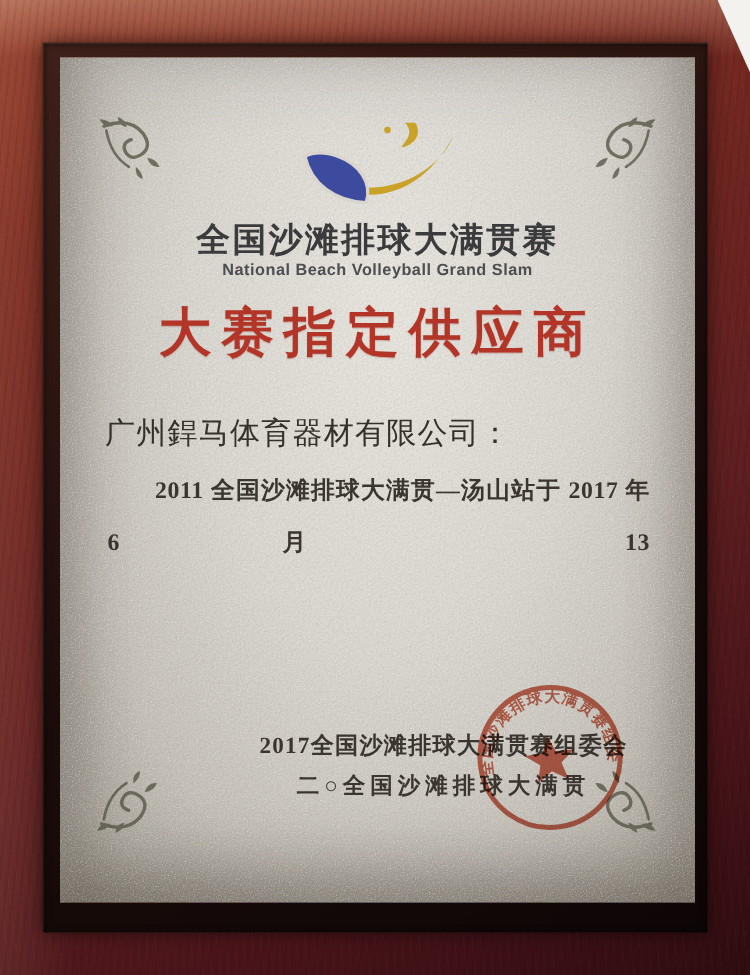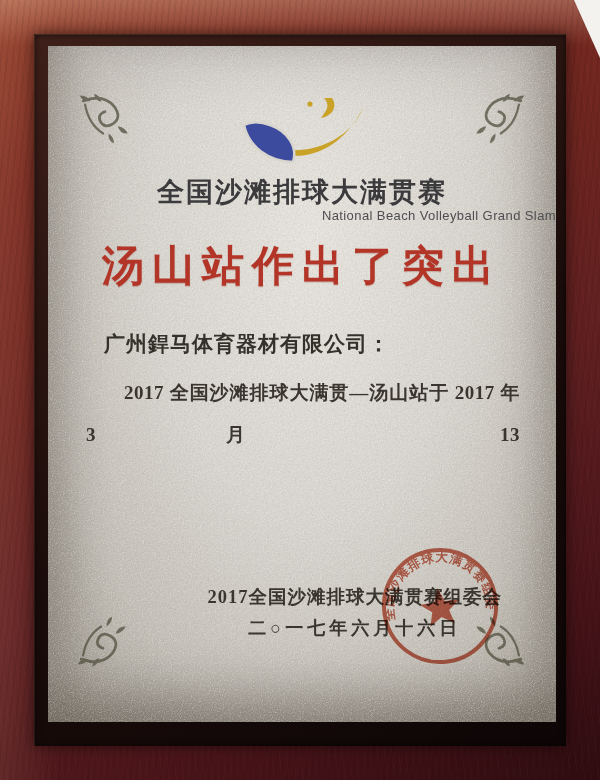--- a/index.html
+++ b/index.html
@@ -46,33 +46,33 @@
   .fl.bl{left:26px;bottom:52px;transform:scaleY(-1);}
   .fl.br{right:28px;bottom:52px;transform:scale(-1,-1);}
   
   .content{position:absolute;inset:0;padding-left:36px;}
   .logo{position:absolute;top:52px;left:50%;transform:translateX(-50%);}
   .cn-title{
     position:absolute;top:128px;left:0;right:0;text-align:center;
     font-size:27px;font-weight:700;letter-spacing:2px;color:#3b3b3d;
   }
   .en-title{
-    position:absolute;top:162px;left:0;right:0;text-align:right;
-    font-size:13px;font-weight:400;letter-spacing:.4px;color:#4e4e50;
+    position:absolute;top:162px;left:0;right:0;text-align:center;
+    font-size:13px;font-weight:700;letter-spacing:.4px;color:#4e4e50;
   }
   .red-heading{
     position:absolute;top:192px;left:0;right:0;text-align:center;
     font-size:42px;font-weight:900;letter-spacing:8px;color:#b23527;
     text-shadow:0 1px 1px rgba(120,20,10,.25);
     font-family:"Liberation Sans",sans-serif;
   }
   .recipient{
-    position:absolute;top:284px;left:56px;
-    font-family:"Liberation Serif",serif;font-weight:700;
-    font-size:21px;color:#34302a;letter-spacing:1px;
+    position:absolute;top:284px;left:36px;
+    font-family:"Liberation Serif",serif;font-weight:400;
+    font-size:24px;color:#34302a;letter-spacing:1px;
   }
   .body-lines{position:absolute;top:326px;left:38px;width:434px;
     font-family:"Liberation Serif",serif;font-weight:700;
     font-size:19px;color:#3a362f;letter-spacing:.5px;}
   .body-lines .bl-line{height:42px;line-height:42px;text-align:justify;}
   .body-lines .just{text-align-last:justify;}
   .body-lines .indent{text-indent:2em;}
   .sig-block{
     position:absolute;top:536px;right:54px;text-align:center;
     font-family:"Liberation Serif",serif;font-weight:700;color:#3a362f;
@@ -166,31 +166,31 @@
 
         <path d="M8 27 C 13 49, 32 63, 57 64 C 62 48, 51 33, 34 27 C 23 23, 14 24, 8 27 Z" fill="#3c4b9e" stroke="#d8d5cf" stroke-width="2.5"></path>
 
         <path d="M88 0 C 95 8, 90 13, 85 20 C 96 18, 102 9, 96 0 Z" fill="#c9a227"></path>
         <circle cx="74" cy="6" r="2.6" fill="#c9a227"></circle>
       </svg>
 
       <div class="cn-title">全国沙滩排球大满贯赛</div>
       <div class="en-title">National Beach Volleyball Grand Slam</div>
 
-      <div class="red-heading">汤山站作出了突出</div>
+      <div class="red-heading">大赛指定供应商</div>
 
       <div class="recipient">广州銲马体育器材有限公司：</div>
 
       <div class="body-lines">
-        <div class="bl-line just indent">2017 全国沙滩排球大满贯—汤山站于 2017 年 3 月 13</div>
+        <div class="bl-line just indent">2011 全国沙滩排球大满贯—汤山站于 2017 年 6 月 13</div>
       </div>
 
       <div class="sig-block">
         <div class="sig-line">2017全国沙滩排球大满贯赛组委会</div>
-        <div class="date-line">二○一七年六月十六日</div>
+        <div class="date-line">二○全国沙滩排球大满贯</div>
       </div>
 
       <svg class="seal" width="124" height="124" viewBox="0 0 124 124">
         <circle cx="62" cy="62" r="56" fill="none" stroke="#c24a31" stroke-width="4"></circle>
         <path id="sealArc" d="M 16 74 A 47 47 0 1 1 108 74" fill="none"></path>
         <text font-family="Liberation Serif, serif" font-size="12.5" font-weight="700" fill="#c24a31" letter-spacing="1">
           <textPath href="#sealArc" startOffset="4">全国沙滩排球大满贯赛组委会</textPath>
         </text>
         <polygon fill="#c24a31" points="62,44 67.3,57.6 81.9,58.2 70.5,67.2 74.4,81.2 62,73.2 49.6,81.2 53.5,67.2 42.1,58.2 56.7,57.6"></polygon>
       </svg>

